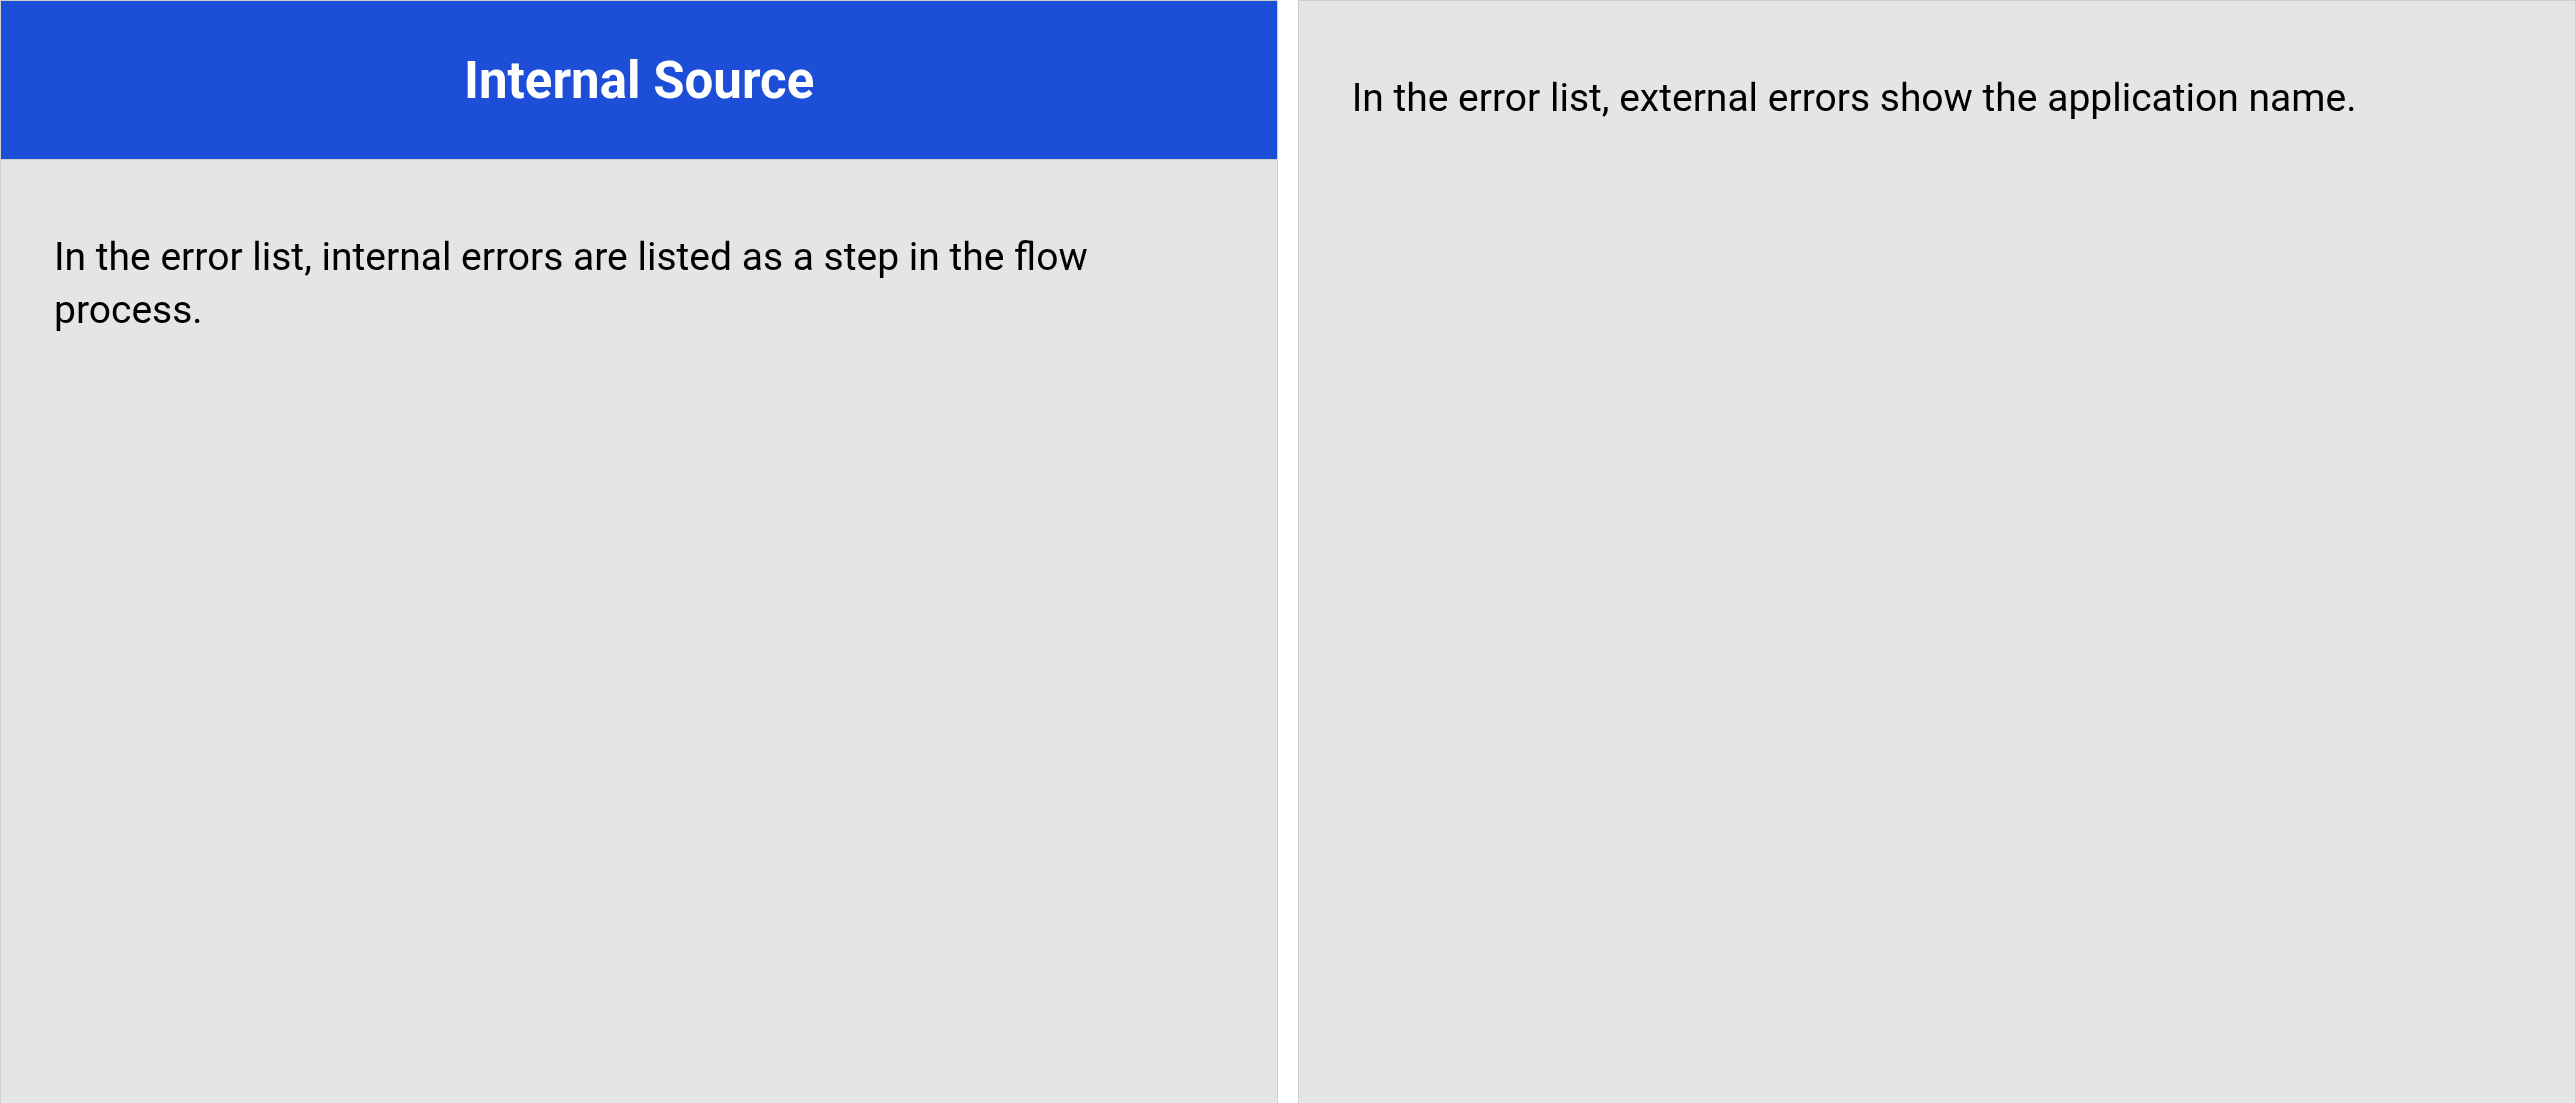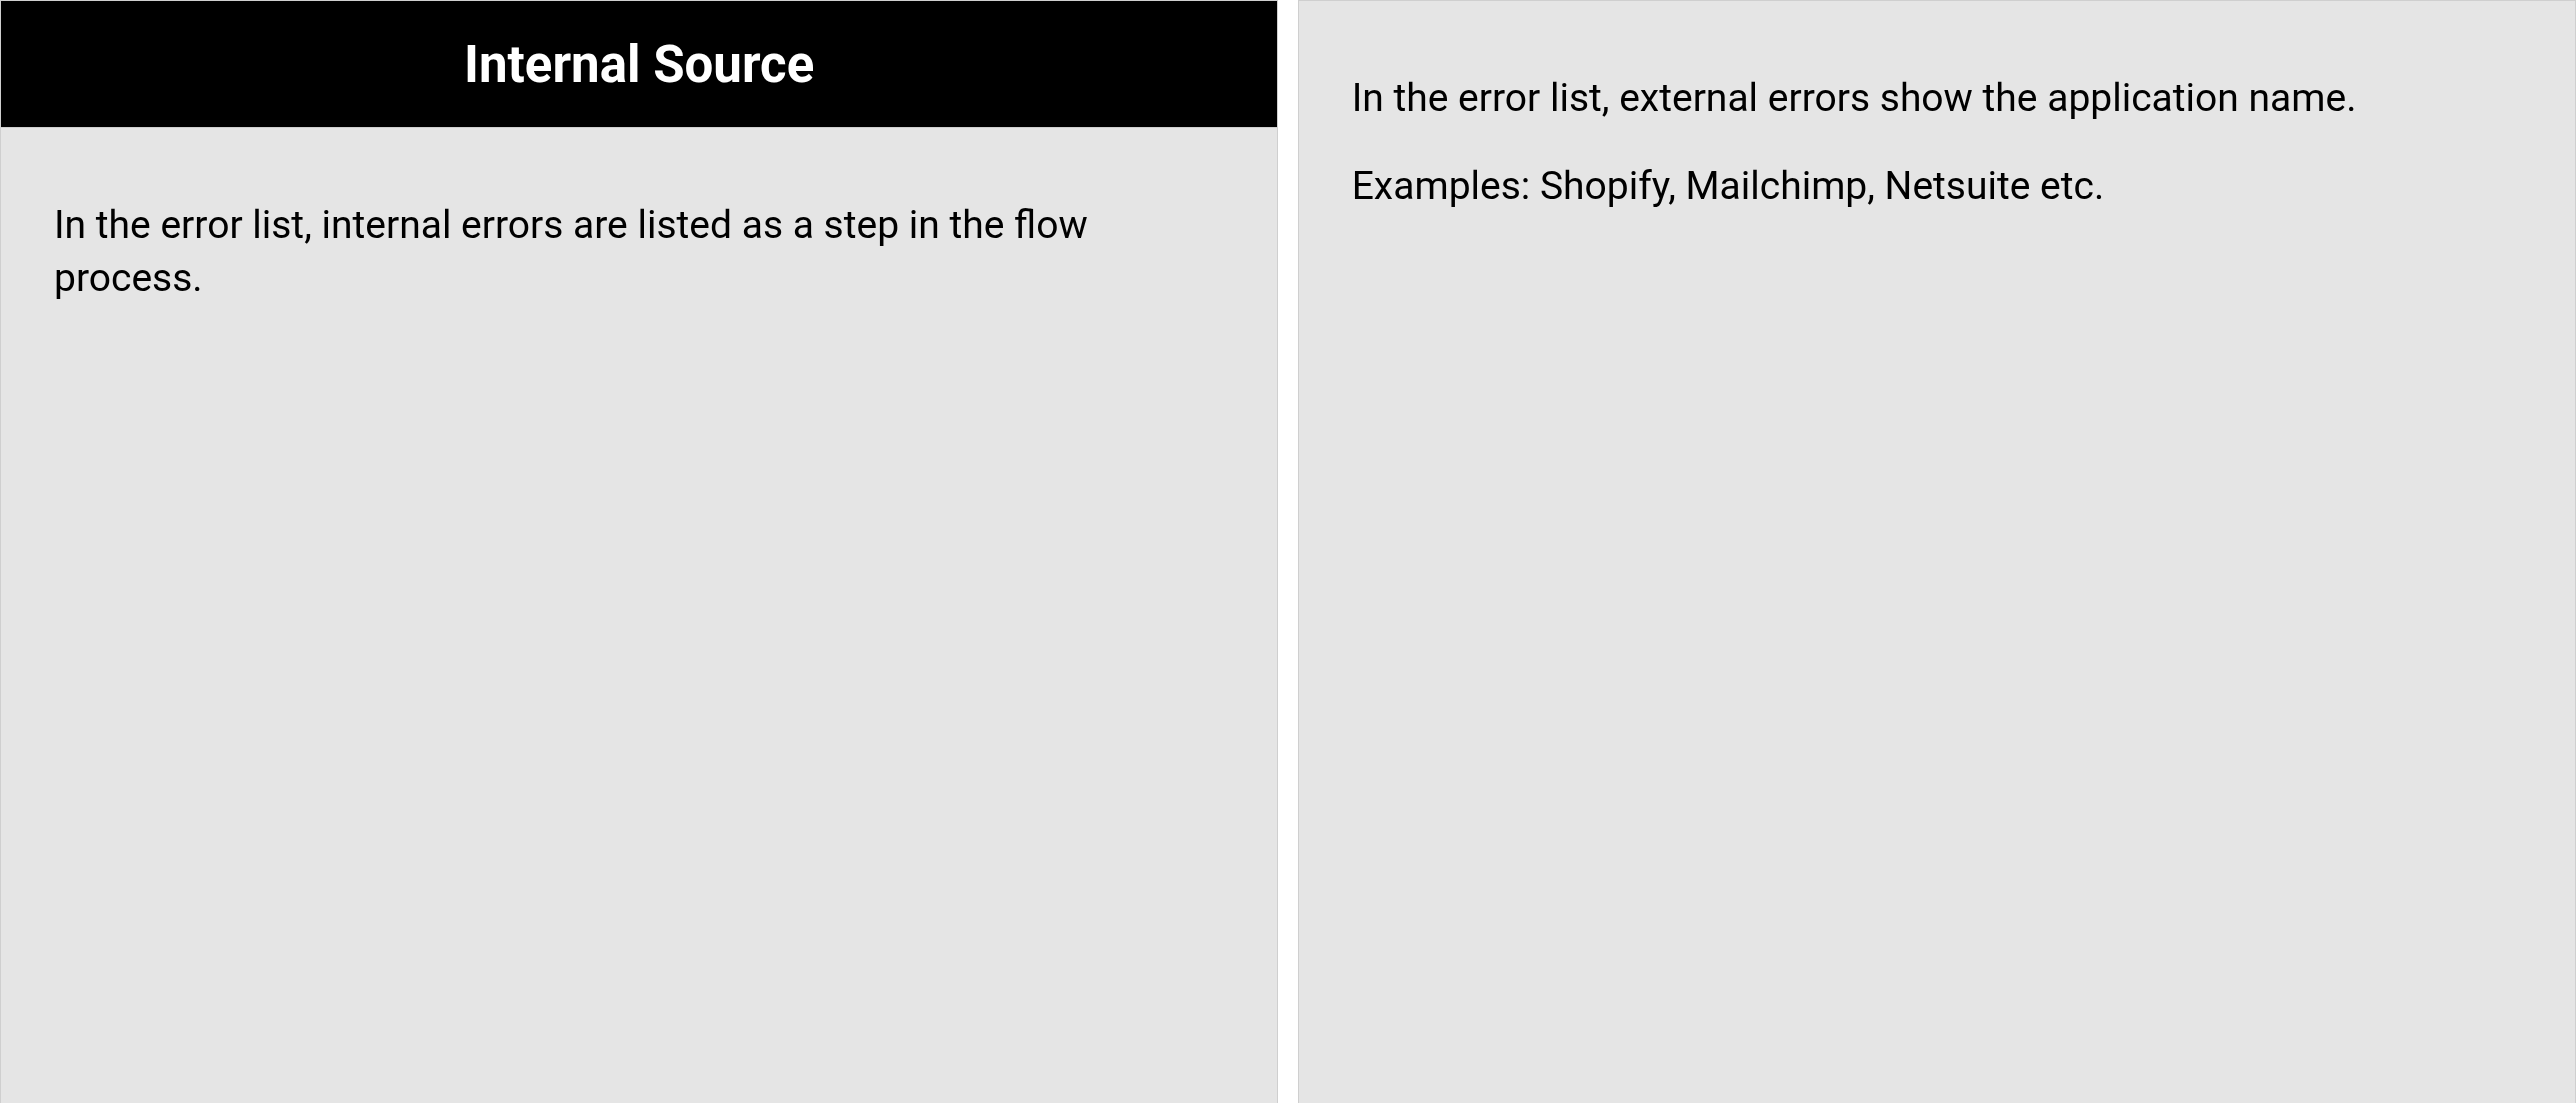--- a/index.html
+++ b/index.html
@@ -20,31 +20,31 @@
       gap: 19.4px;
       padding: 0;
     }
     .column {
       flex: 1;
       display: flex;
       flex-direction: column;
       border: 1.8px solid #cfcfcf;
     }
     .header-cell {
-      background: #000000;
+      background: #1d4ed8;
       color: #ffffff;
       font-size: 51px;
       font-weight: 700;
       text-align: center;
       padding: 53px 17.7px;
       border-bottom: 1.8px solid #cfcfcf;
       display: flex;
       align-items: center;
       justify-content: center;
-      height: 127px;
+      height: 159px;
     }
     .body-cell {
       background: #e5e5e5;
       color: #000000;
       font-size: 39px;
       line-height: 1.35;
       padding: 71px 53px 35px 53px;
       flex: 1;
     }
     .body-cell p {
@@ -59,17 +59,16 @@
     <div class="header-cell">
       <span>Internal Source</span>
     </div>
     <div class="body-cell">
       <p>In the error list, internal errors are listed as a step in the flow process.</p>
     </div>
   </div>
   <div class="column">
     <div class="body-cell">
       <p>In the error list, external errors show the application name.</p>
-      <p>Examples: Shopify, Mailchimp, Netsuite etc.</p>
     </div>
   </div>
 </div>
 
 
 </body></html>

